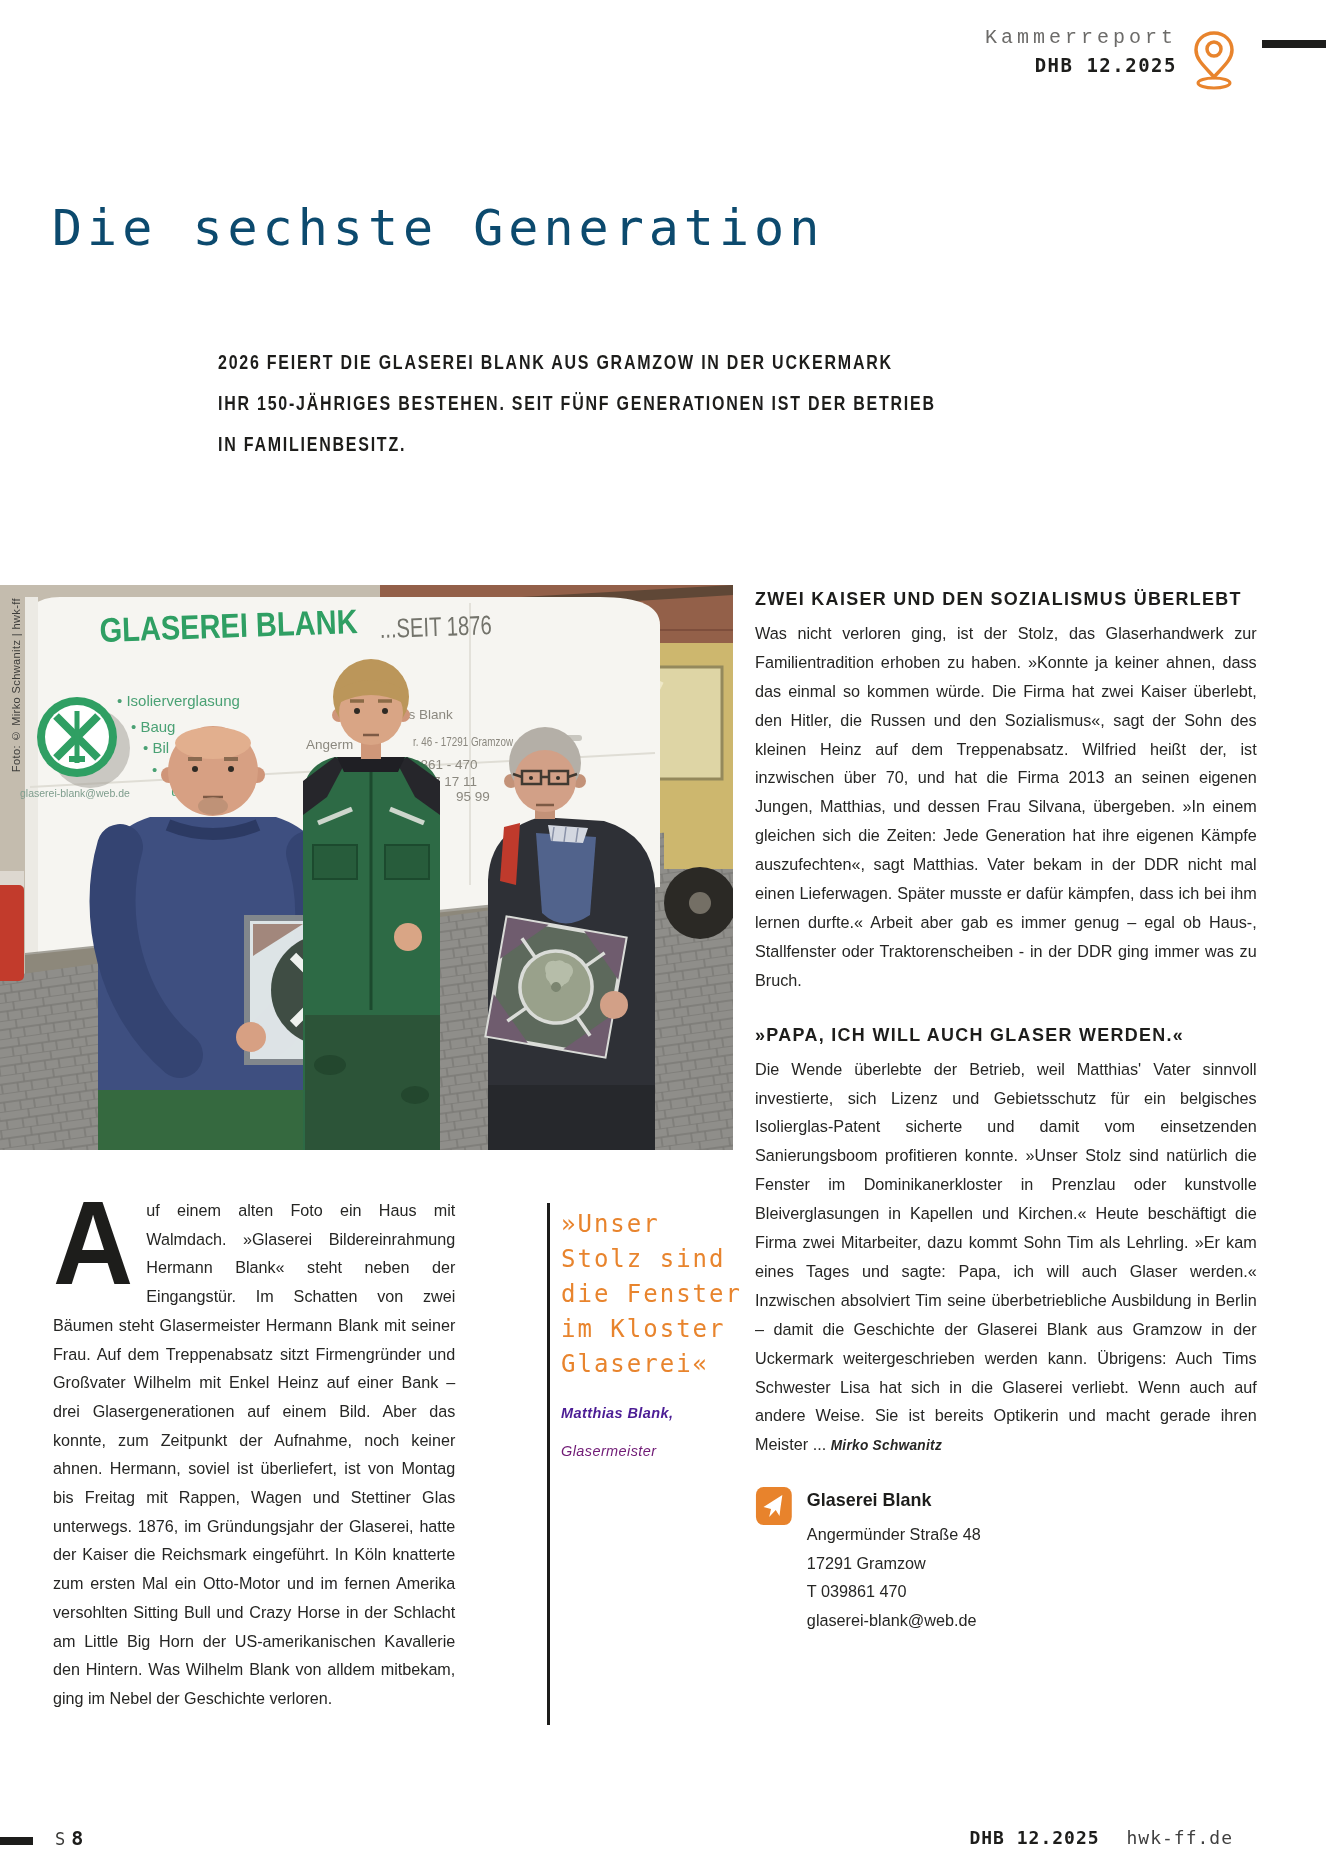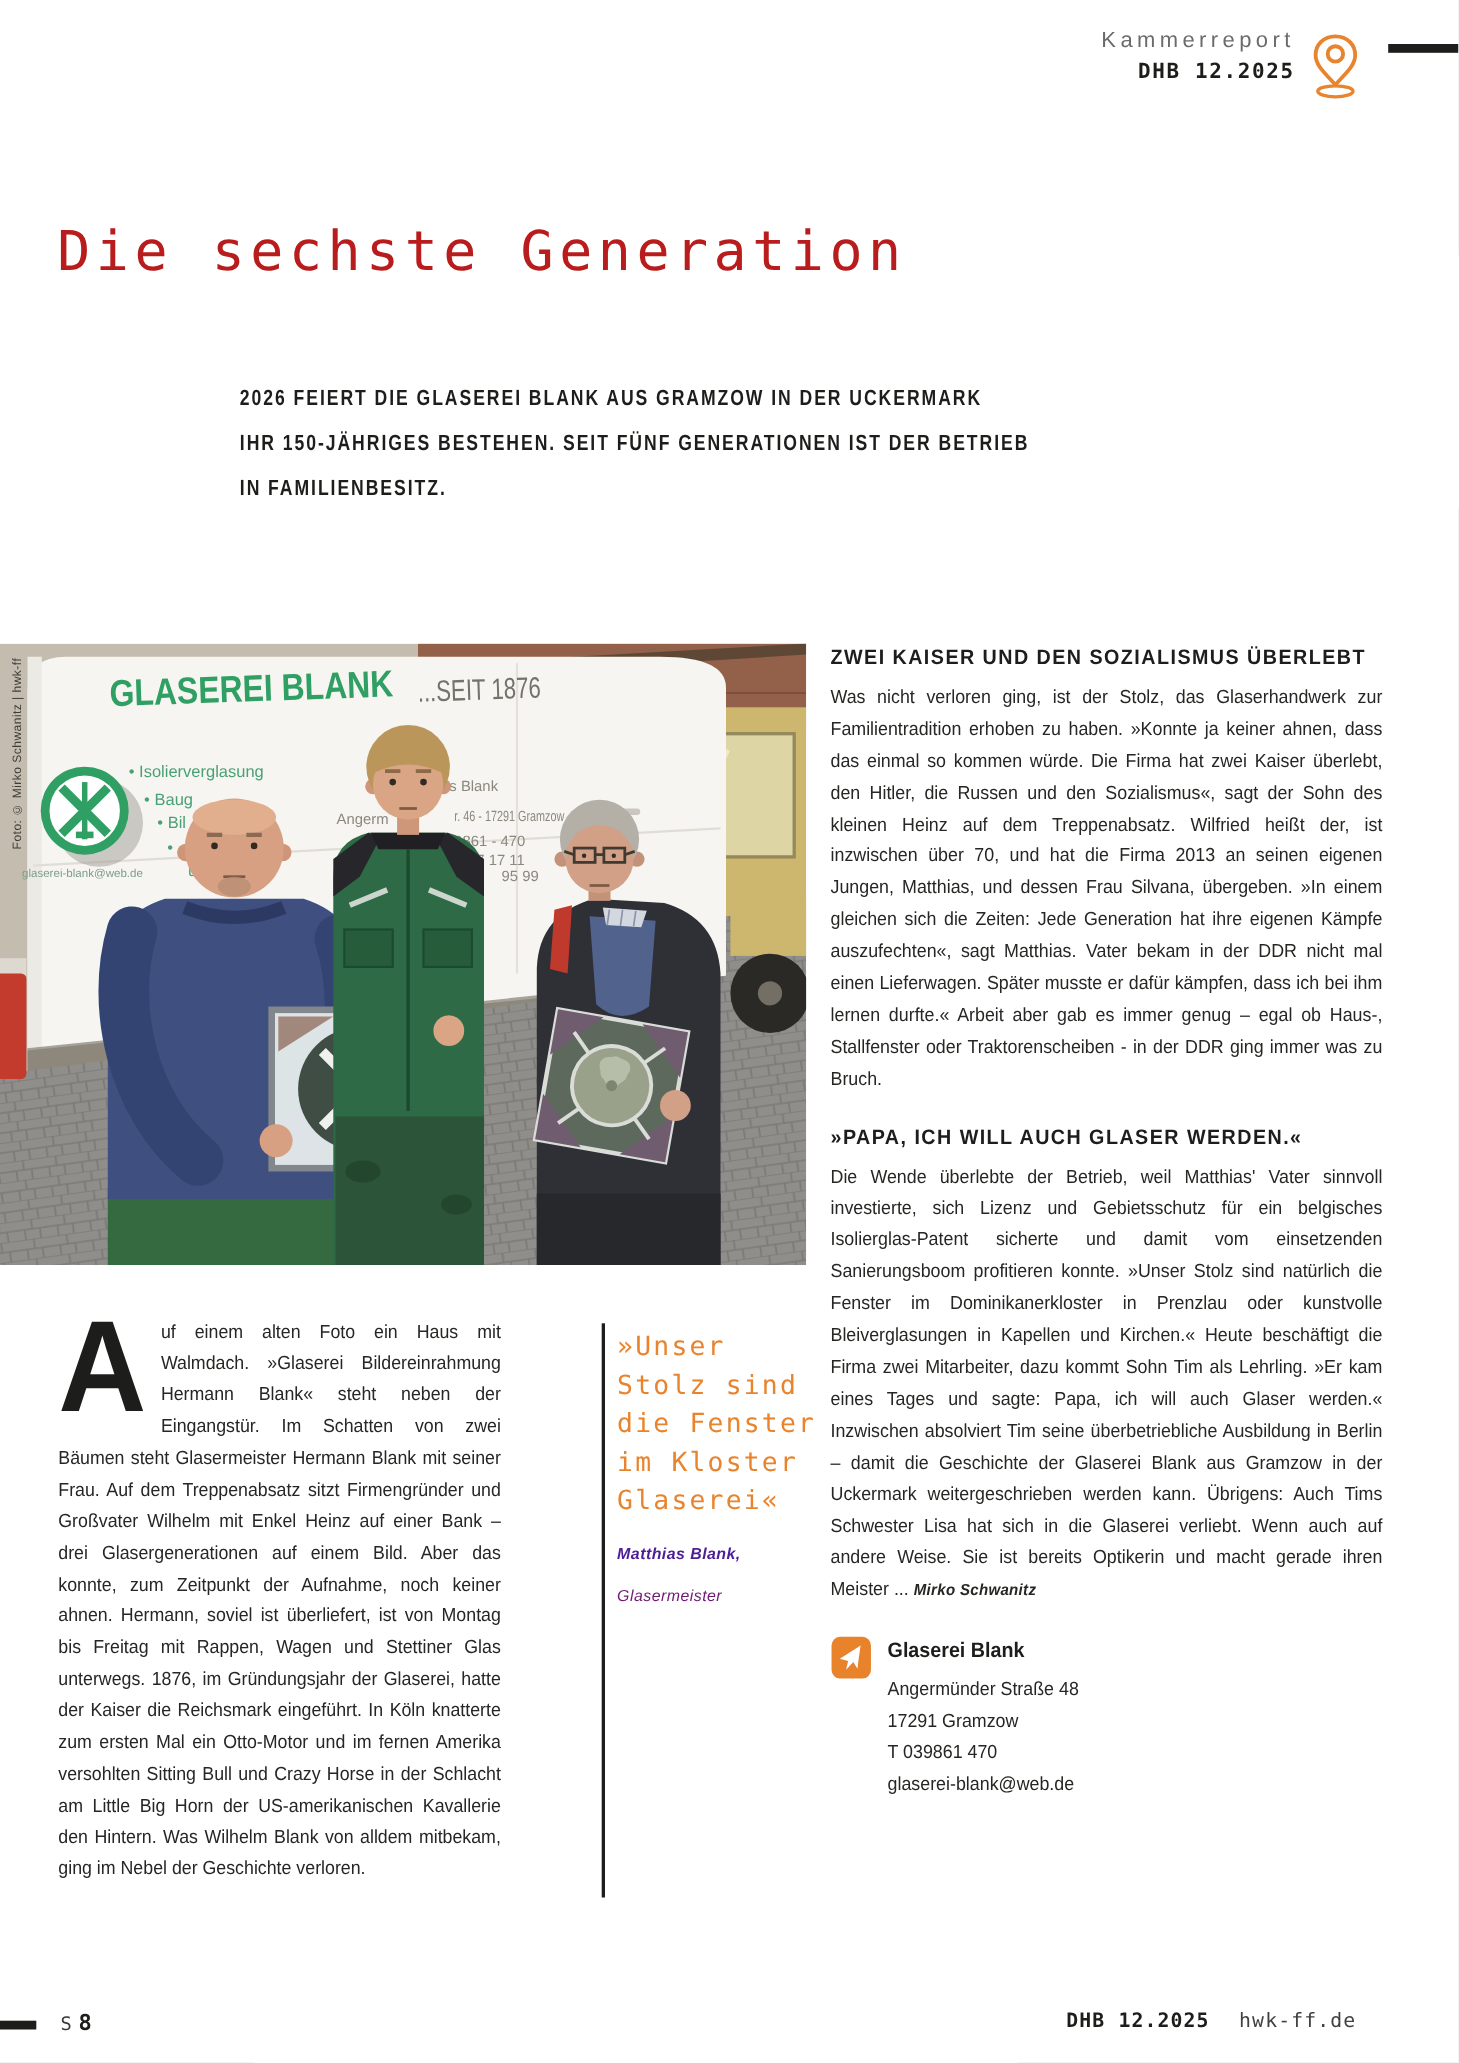--- a/index.html
+++ b/index.html
@@ -1,27 +1,27 @@
 <!DOCTYPE html>
 <html lang="de"><head>
 <meta charset="utf-8">
 <style>
   html,body{margin:0;padding:0;background:#e9e9e9;}
   #page{position:relative;width:1326px;height:1875px;background:#ffffff;margin:0 auto;
         font-family:"Liberation Sans",sans-serif;color:#262624;overflow:hidden;}
   
-  .kicker{position:absolute;top:26px;right:149px;font-family:Liberation Sans, sans-serif;
+  .kicker{position:absolute;top:26px;right:149px;font-family:Liberation Mono, monospace;
           font-size:20px;letter-spacing:4px;color:#6c6b69;}
   .issue{position:absolute;top:54px;right:149px;font-family:"DejaVu Sans Mono",monospace;
          font-size:19px;font-weight:bold;letter-spacing:1.5px;color:#1d1d1b;}
   .pin{position:absolute;top:28px;left:1188px;}
   .topbar{position:absolute;top:40px;right:0;width:64px;height:8px;background:#1d1d1b;}
   
   .title{position:absolute;left:52px;top:192px;font-family:"DejaVu Sans Mono",monospace;
-         font-size:50px;line-height:72px;letter-spacing:5px;color:#b91c1c;}
+         font-size:50px;line-height:72px;letter-spacing:5px;color:#0c4a6e;}
   
   .standfirst{position:absolute;left:218px;top:342px;transform:scaleX(.80);transform-origin:0 0;
               font-weight:bold;font-size:20px;line-height:41px;letter-spacing:2.2px;color:#1d1d1b;white-space:nowrap;}
   
   .photo{position:absolute;left:0;top:585px;width:733px;height:565px;overflow:hidden;}
   .credit{position:absolute;left:10px;top:598px;writing-mode:vertical-rl;transform:rotate(180deg);
           font-size:11px;letter-spacing:.4px;color:#3c3c3a;}
   
   .col-left{position:absolute;left:53px;top:1196px;width:428px;transform:scaleX(.94);transform-origin:0 0;
             font-size:17.2px;line-height:28.7px;text-align:justify;color:#262624;}

